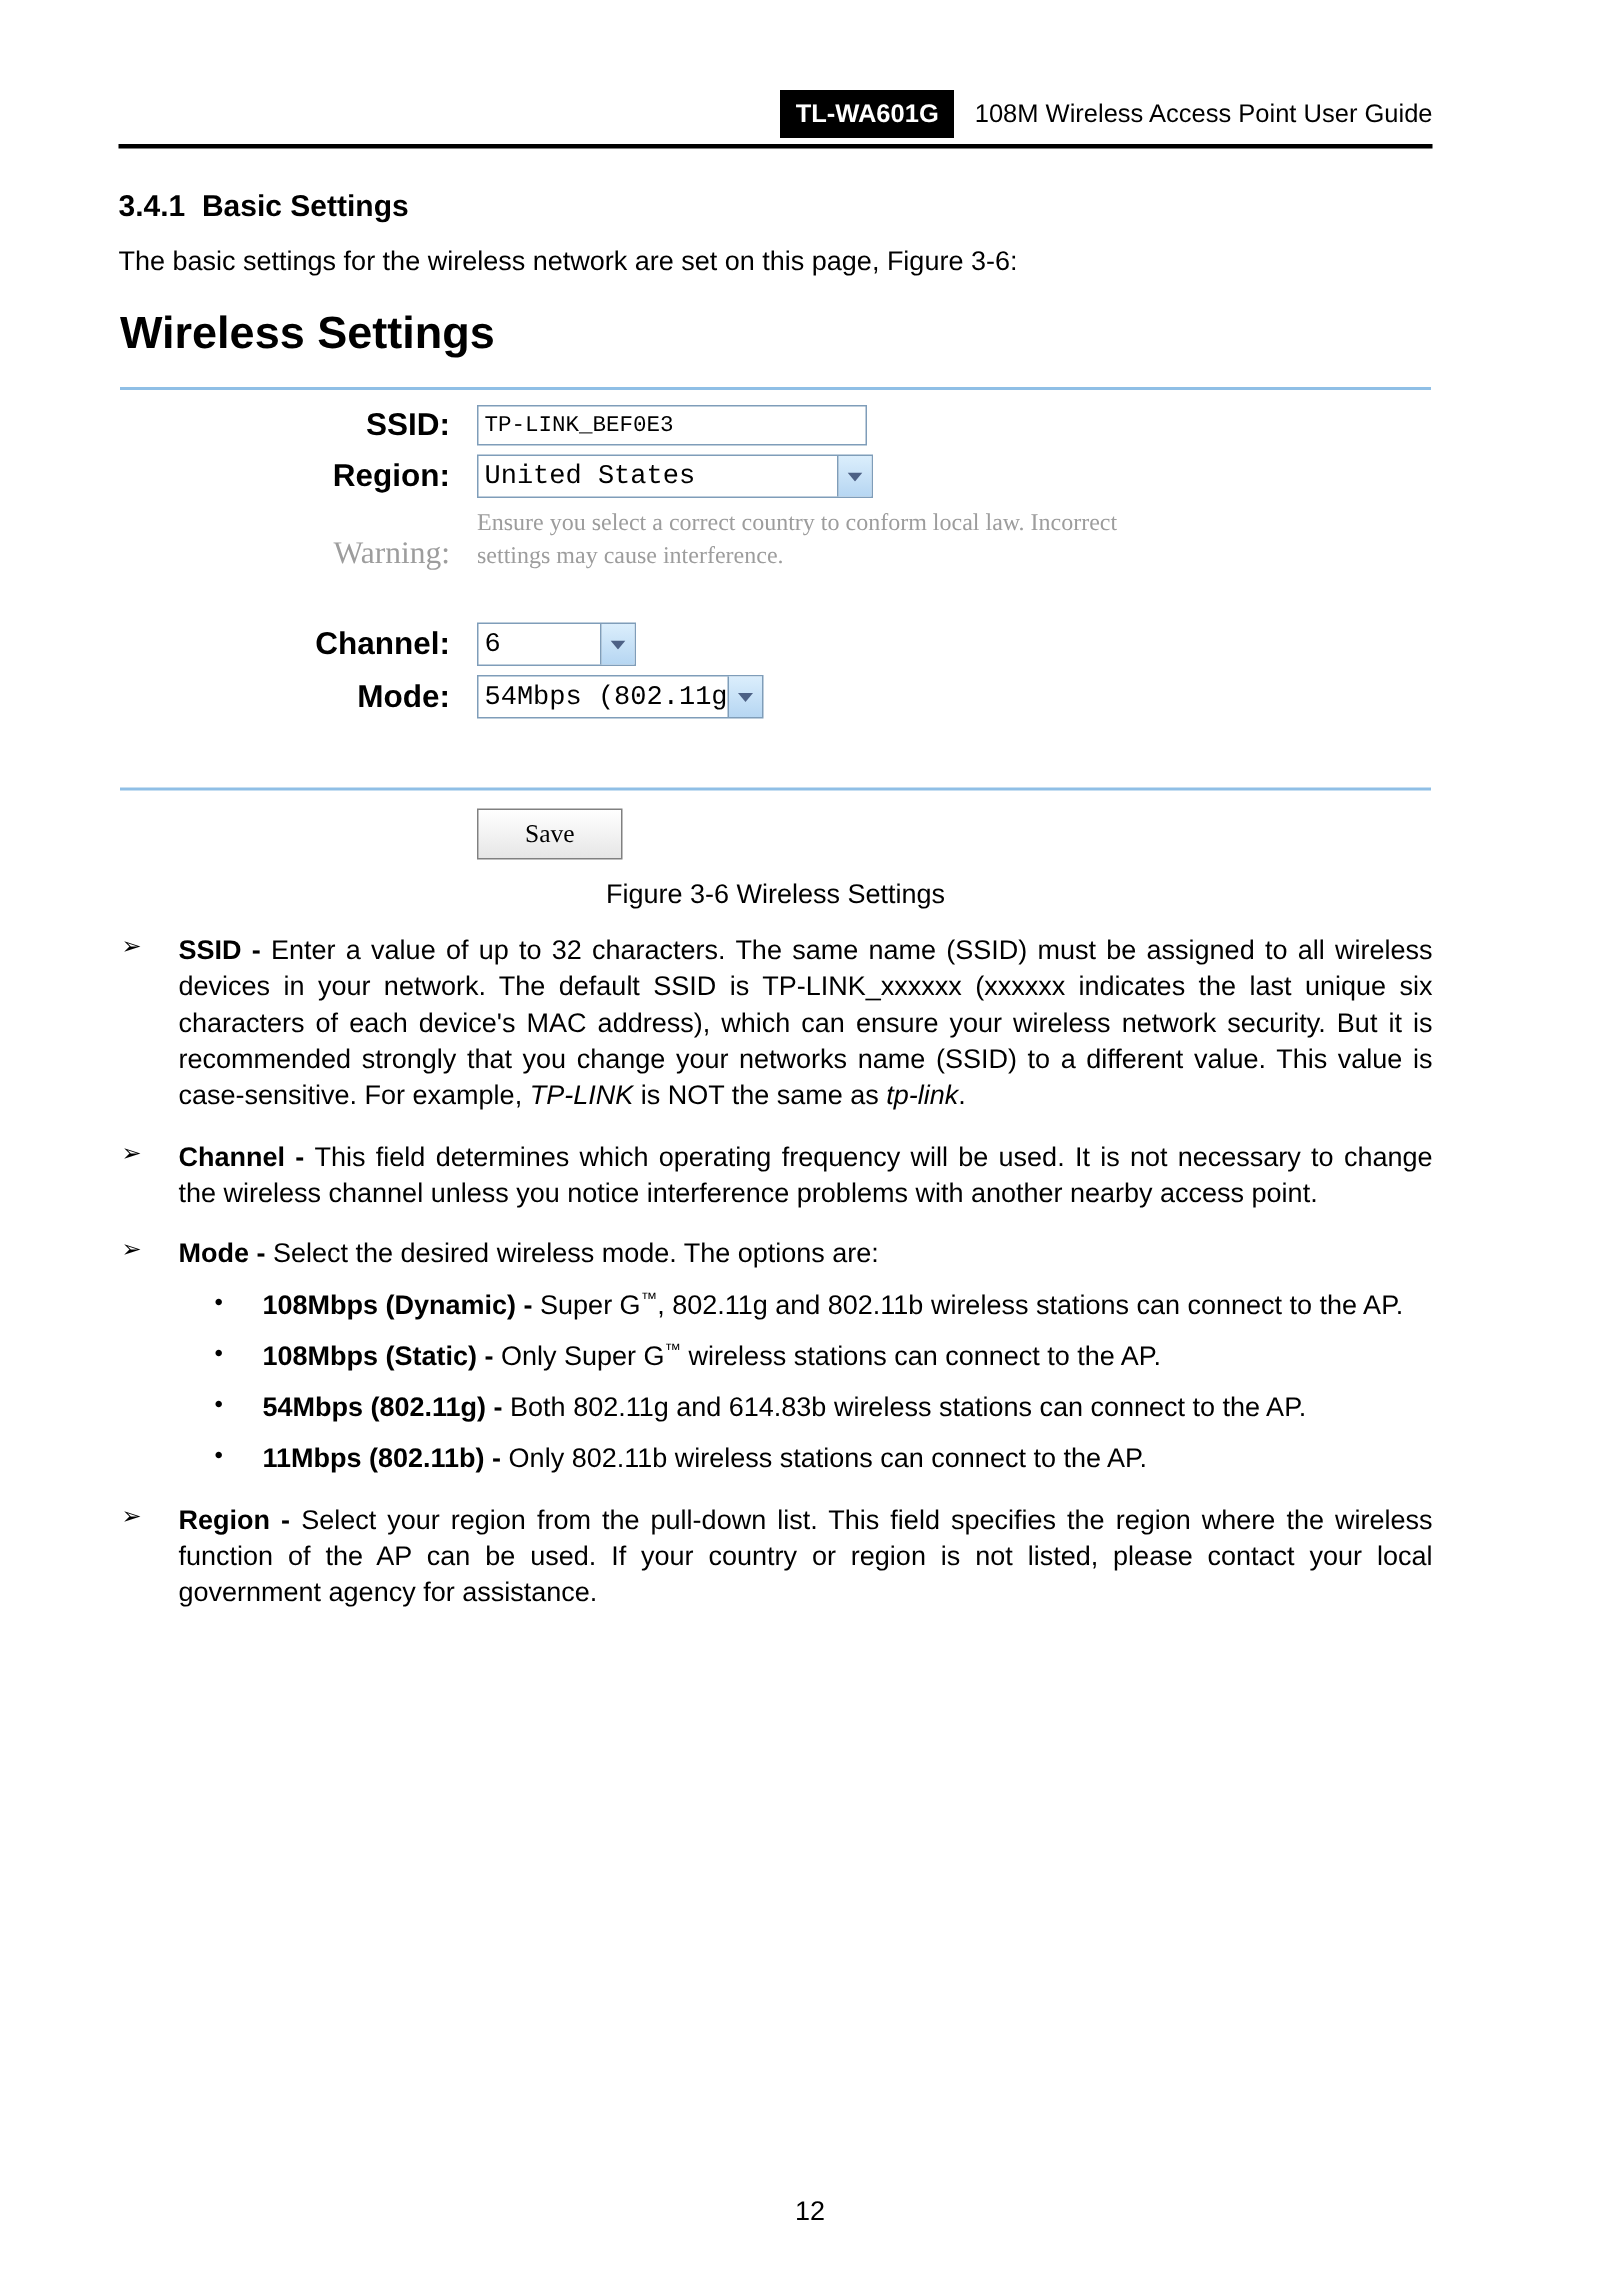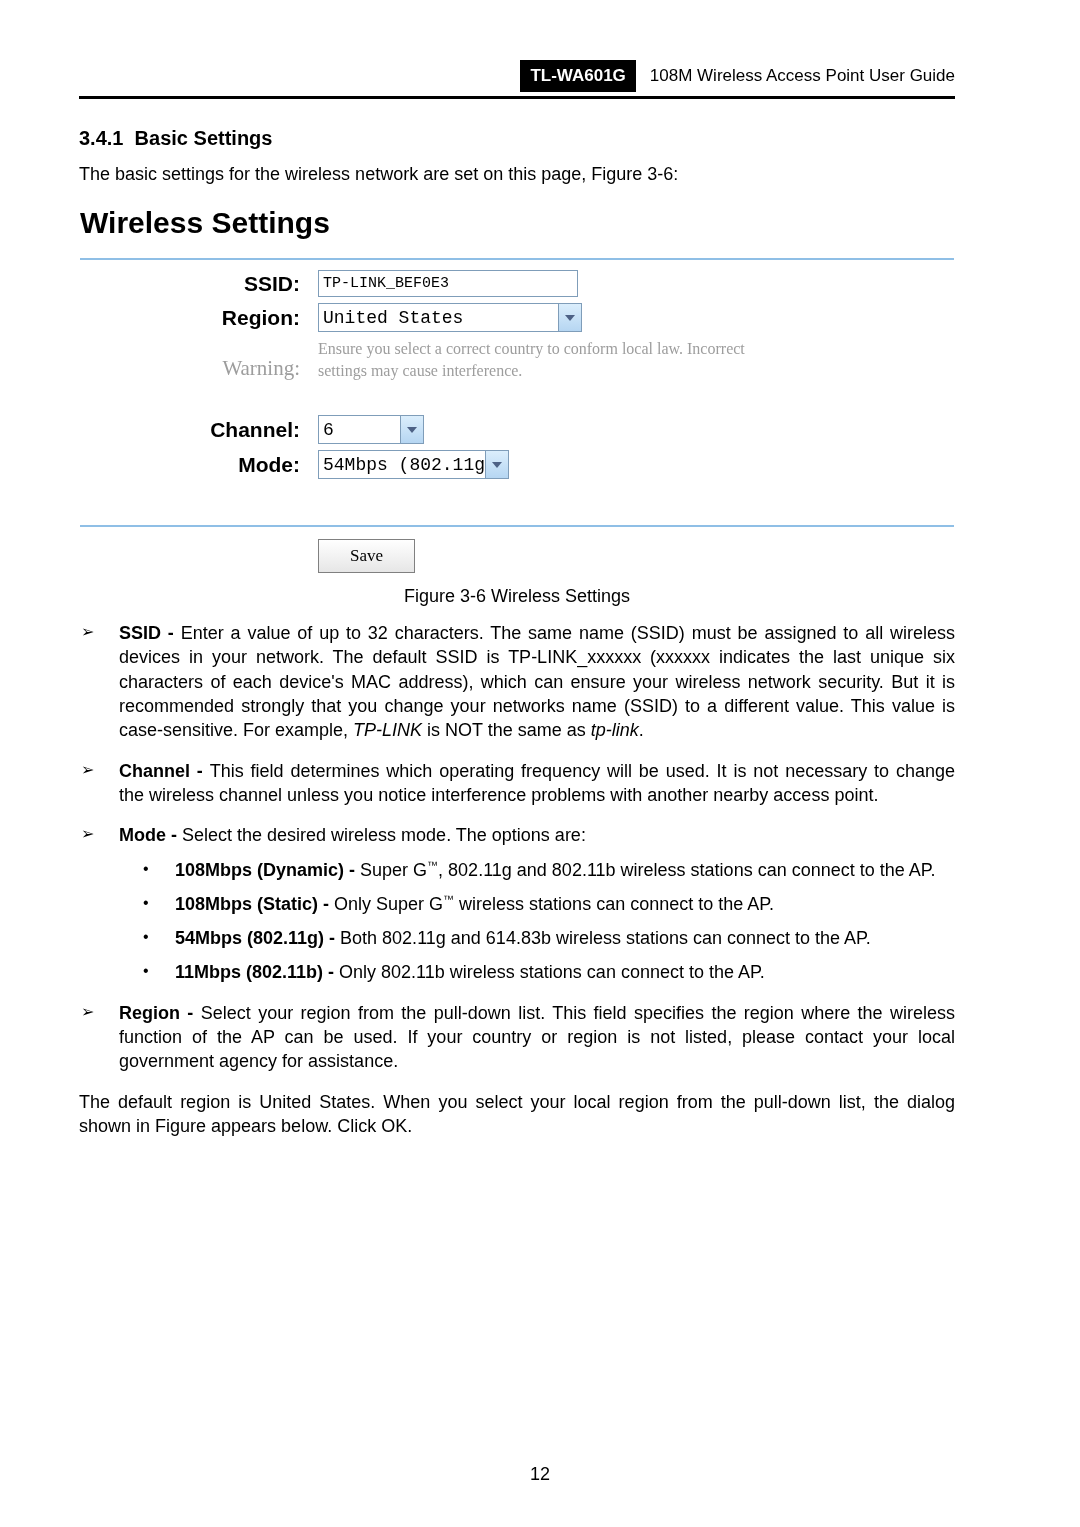--- a/index.html
+++ b/index.html
@@ -305,16 +305,15 @@
           <span class="bold">11Mbps (802.11b) - </span><span>Only 802.11b wireless stations can connect to the AP.</span>
         </li>
       </ul>
     </li>
 
     <li>
       <span class="bold">Region - </span><span>Select your region from the pull-down list. This field specifies the region where the wireless function of the AP can be used. If your country or region is not listed, please contact your local government agency for assistance.</span>
     </li>
   </ul>
 
-  <div class="body-para">The default region is United States. When you select your local region from the pull-down list, the dialog shown in Figure appears below. Click OK.</div>
 
   <div class="page-number">12</div>
 </div>
 
 </body></html>

